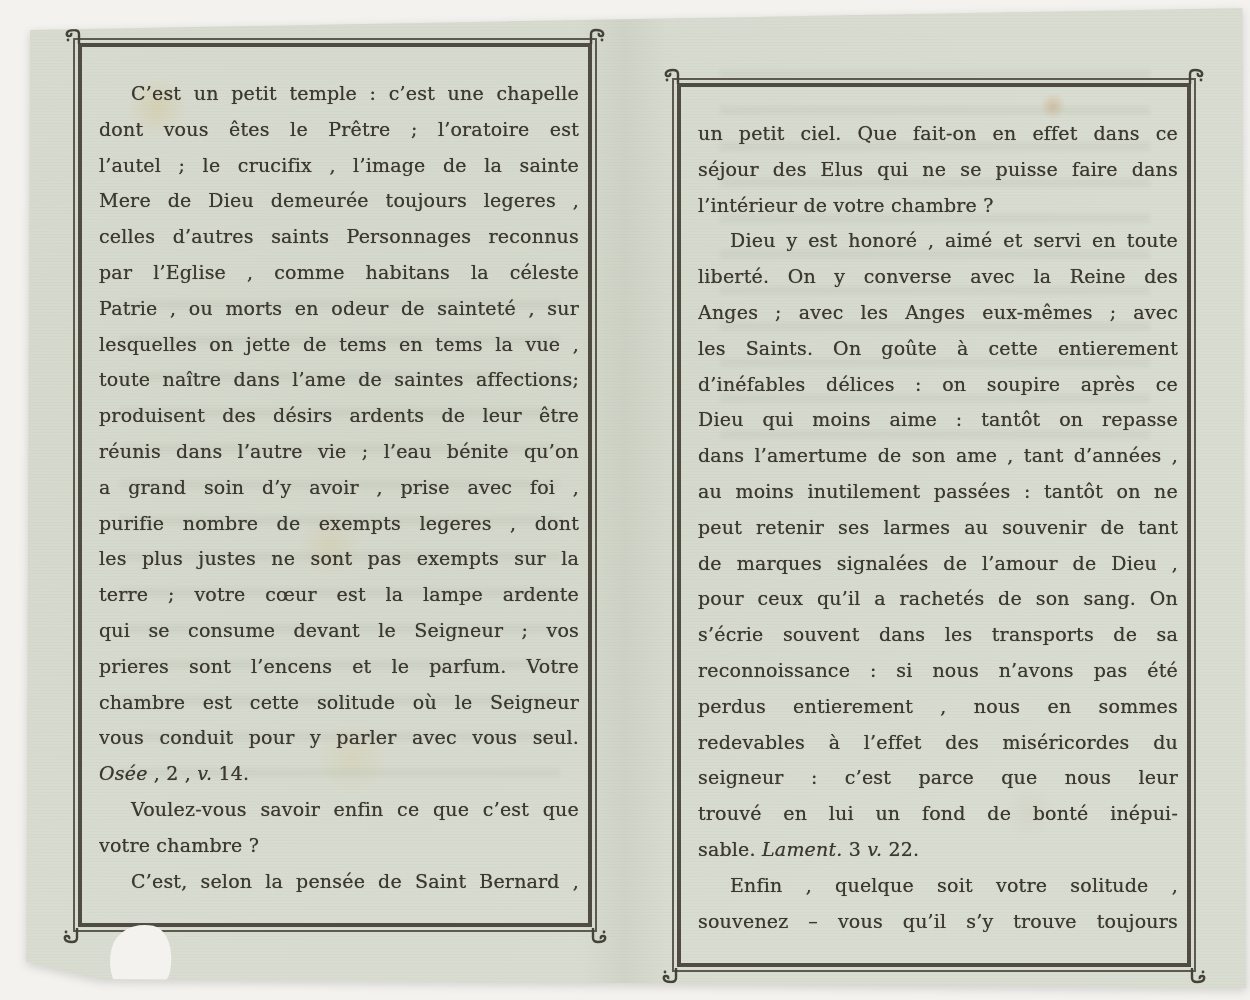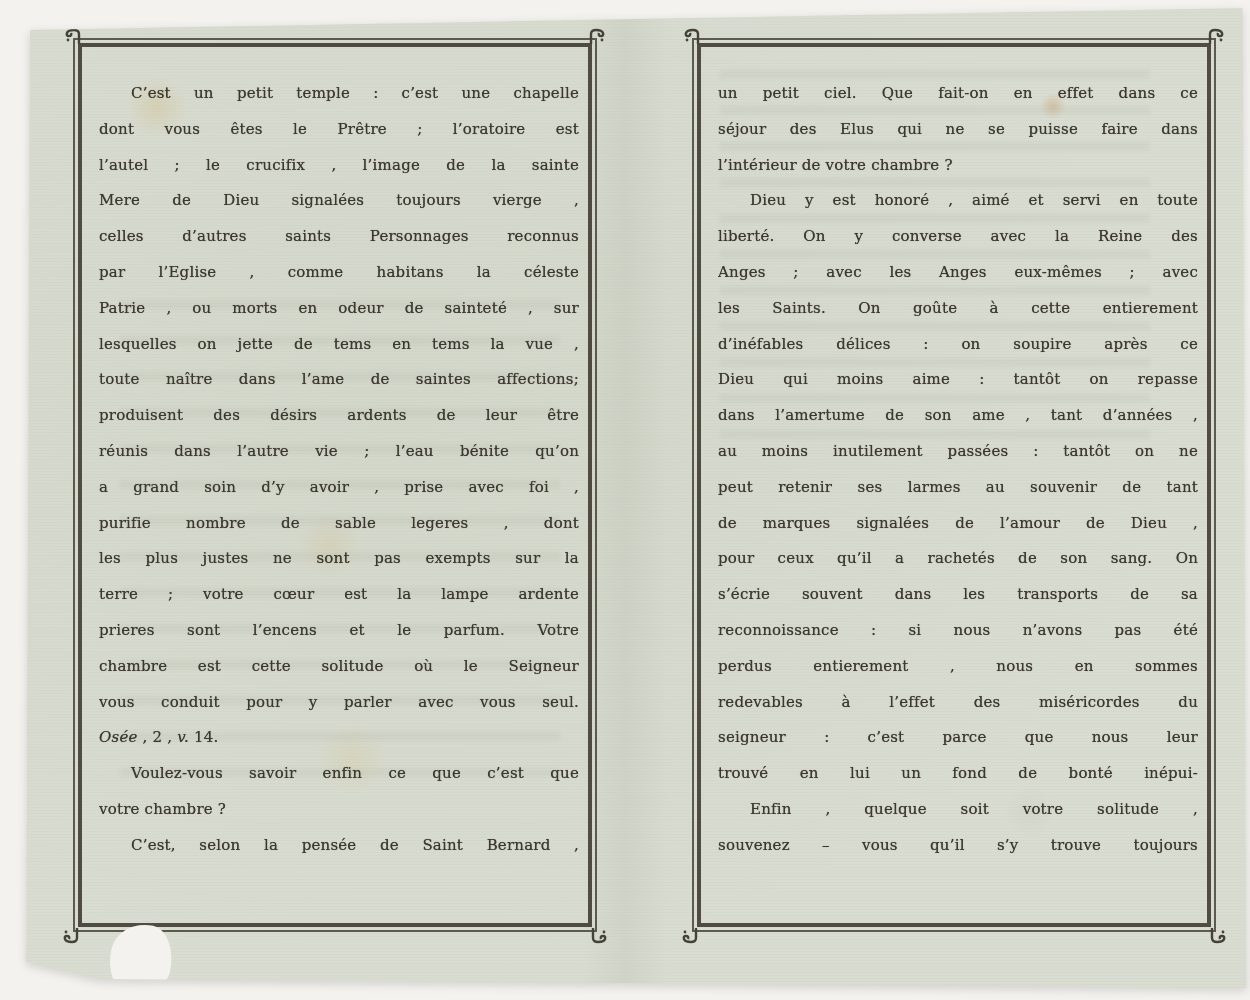--- a/index.html
+++ b/index.html
@@ -38,34 +38,34 @@
     position: absolute;
     top: 38px; width: 524px; height: 894px;
     border: 2px solid rgba(58,54,44,0.78);
     box-sizing: border-box;
   }
   .page-frame::before {
     content: ""; position: absolute; inset: 3px;
     border: 4px solid rgba(55,51,41,0.85);
   }
   .frame-left  { left: 73px; }
-  .frame-right { left: 692px; }
+  .frame-right { left: 672px; margin-top: 40px; }
 
   .ghost {
     position: absolute; pointer-events: none;
     background: repeating-linear-gradient(180deg,
       rgba(72,92,72,0.10) 0 9px, transparent 9px 36px);
     filter: blur(2.2px); opacity: 0.45;
   }
   .ghost-a { left: 120px; top: 300px; width: 440px; height: 500px; }
   .ghost-b { left: 720px; top: 70px;  width: 430px; height: 380px; }
 
   .text-col {
     position: absolute; inset: 36px 16px 30px 24px;
-    font-size: 15px; line-height: 35.8px;
+    font-size: 19px; line-height: 35.8px;
     color: #3b382f;
     text-shadow: 0 0 0.7px rgba(59,56,47,0.75);
     letter-spacing: 0.2px;
   }
   .line { height: 35.8px; overflow: hidden; white-space: normal; }
   .line.j { text-align: justify; }
   .line.j::after { content: ""; display: inline-block; width: 100%; height: 0; }
   .line.ind { text-indent: 32px; }
   .line .it { font-style: italic; }
 
@@ -109,32 +109,33 @@
       <span class="corner-orn orn-br">
           <svg width="20" height="20" viewBox="0 0 20 20">
             <path d="M16 16 L16 6 Q16 2 11 2 Q5 2 4 5 Q3 8 6 8 Q9 8 8 5" fill="none" stroke="#45423a" stroke-width="2.4"></path>
             <circle cx="5" cy="12" r="1.4" fill="#45423a"></circle>
           </svg>
         </span>
       <div class="text-col">
           <div class="line j ind"><span>C’est un petit temple : c’est une chapelle</span></div>
           <div class="line j"><span>dont vous êtes le Prêtre ; l’oratoire est</span></div>
           <div class="line j"><span>l’autel ; le crucifix , l’image de la sainte</span></div>
-          <div class="line j"><span>Mere de Dieu signalées toujours vierge ,</span></div>
+          <div class="line j"><span>Mere de Dieu demeurée toujours legeres ,</span></div>
           <div class="line j"><span>celles d’autres saints Personnages reconnus</span></div>
           <div class="line j"><span>par l’Eglise , comme habitans la céleste</span></div>
           <div class="line j"><span>Patrie , ou morts en odeur de sainteté , sur</span></div>
           <div class="line j"><span>lesquelles on jette de tems en tems la vue ,</span></div>
           <div class="line j"><span>toute naître dans l’ame de saintes affections;</span></div>
           <div class="line j"><span>produisent des désirs ardents de leur être</span></div>
           <div class="line j"><span>réunis dans l’autre vie ; l’eau bénite qu’on</span></div>
           <div class="line j"><span>a grand soin d’y avoir , prise avec foi ,</span></div>
-          <div class="line j"><span>purifie nombre de sable legeres , dont</span></div>
+          <div class="line j"><span>purifie nombre de exempts legeres , dont</span></div>
           <div class="line j"><span>les plus justes ne sont pas exempts sur la</span></div>
           <div class="line j"><span>terre ; votre cœur est la lampe ardente</span></div>
+          <div class="line j"><span>qui se consume devant le Seigneur ; vos</span></div>
           <div class="line j"><span>prieres sont l’encens et le parfum. Votre</span></div>
           <div class="line j"><span>chambre est cette solitude où le Seigneur</span></div>
           <div class="line j"><span>vous conduit pour y parler avec vous seul.</span></div>
           <div class="line"><span class="it">Osée</span><span> , 2 , </span><span class="it">v.</span><span> 14.</span></div>
           <div class="line j ind"><span>Voulez-vous savoir enfin ce que c’est que</span></div>
           <div class="line"><span>votre chambre ?</span></div>
           <div class="line j ind"><span>C’est, selon la pensée de Saint Bernard ,</span></div>
         </div>
     </div>
 
@@ -177,20 +178,21 @@
           <div class="line j"><span>au moins inutilement passées : tantôt on ne</span></div>
           <div class="line j"><span>peut retenir ses larmes au souvenir de tant</span></div>
           <div class="line j"><span>de marques signalées de l’amour de Dieu ,</span></div>
           <div class="line j"><span>pour ceux qu’il a rachetés de son sang. On</span></div>
           <div class="line j"><span>s’écrie souvent dans les transports de sa</span></div>
           <div class="line j"><span>reconnoissance : si nous n’avons pas été</span></div>
           <div class="line j"><span>perdus entierement , nous en sommes</span></div>
           <div class="line j"><span>redevables à l’effet des miséricordes du</span></div>
           <div class="line j"><span>seigneur : c’est parce que nous leur</span></div>
           <div class="line j"><span>trouvé en lui un fond de bonté inépui-</span></div>
+          <div class="line"><span>sable. </span><span class="it">Lament.</span><span> 3 </span><span class="it">v.</span><span> 22.</span></div>
           <div class="line j ind"><span>Enfin , quelque soit votre solitude ,</span></div>
           <div class="line j"><span>souvenez – vous qu’il s’y trouve toujours</span></div>
         </div>
     </div>
 
     <div class="paper-damage"></div>
   </div>
 </div>
 
 </body></html>

